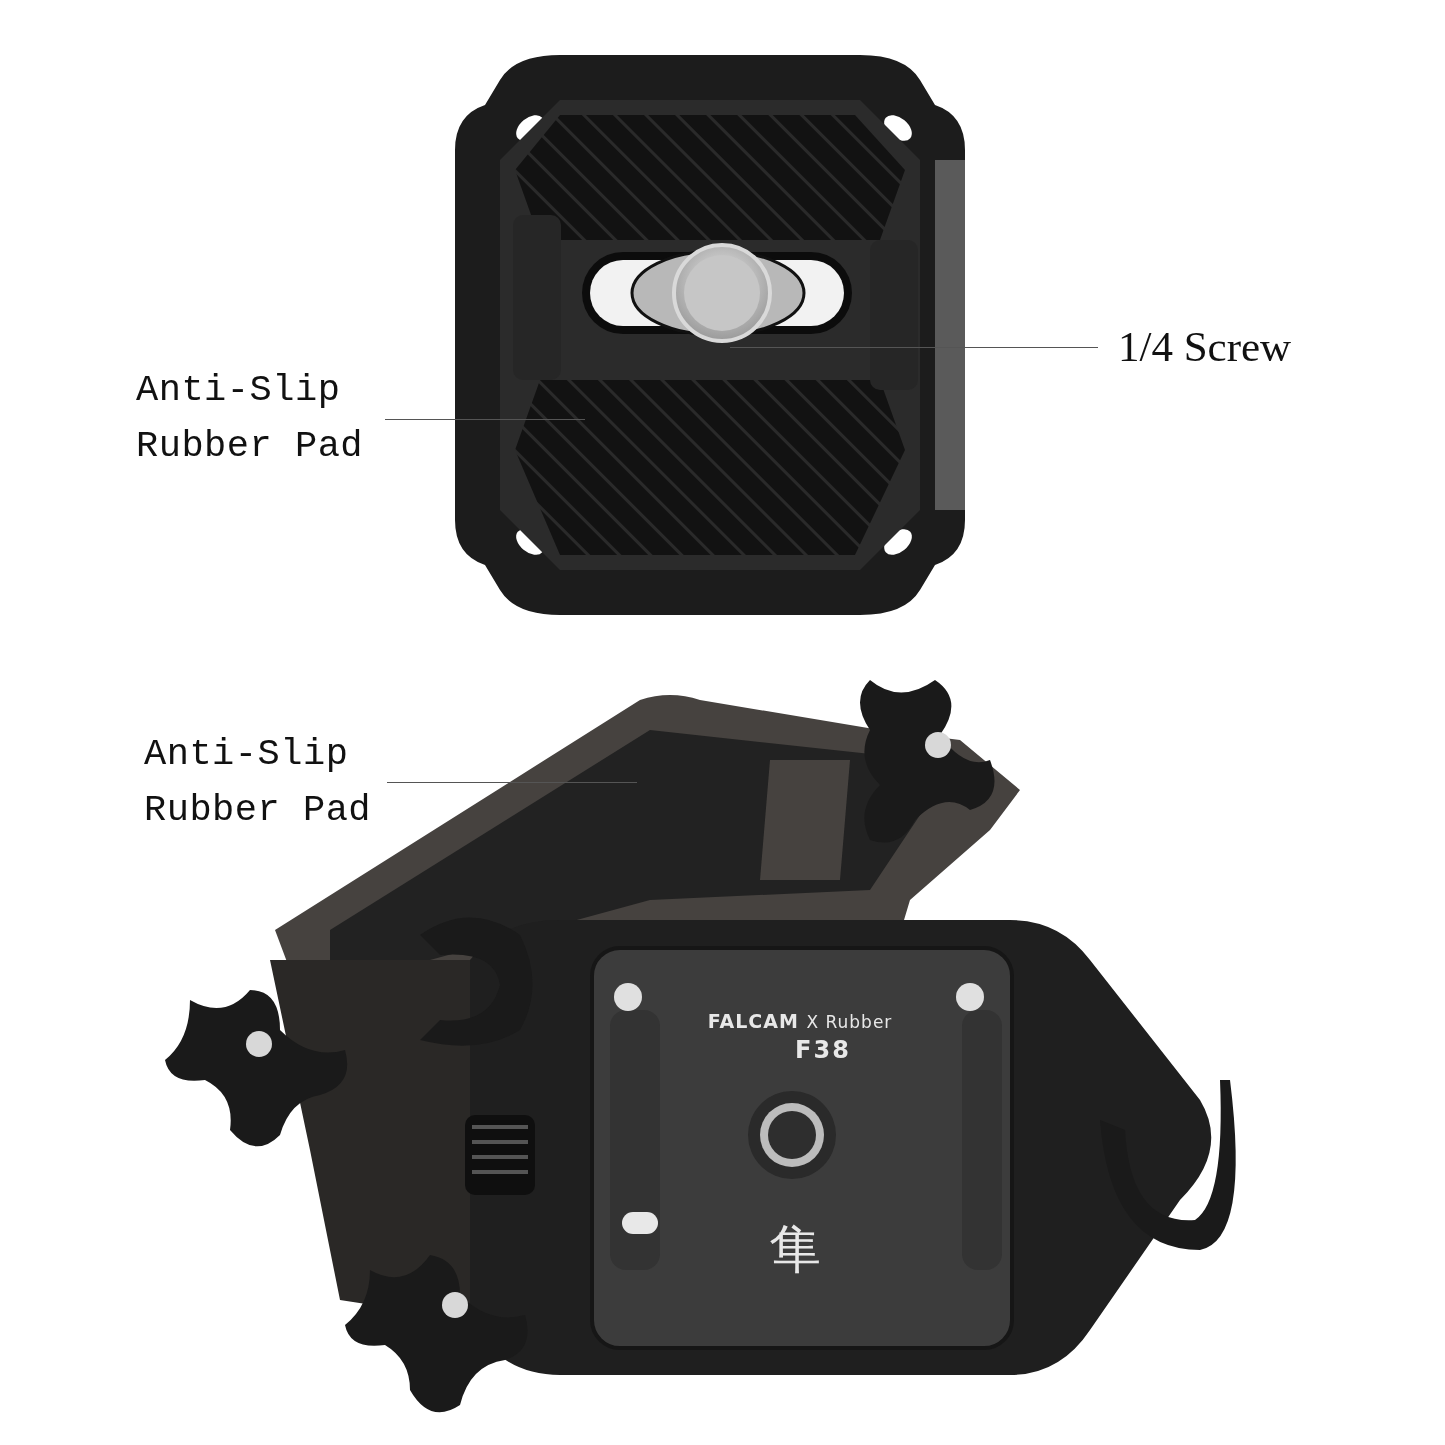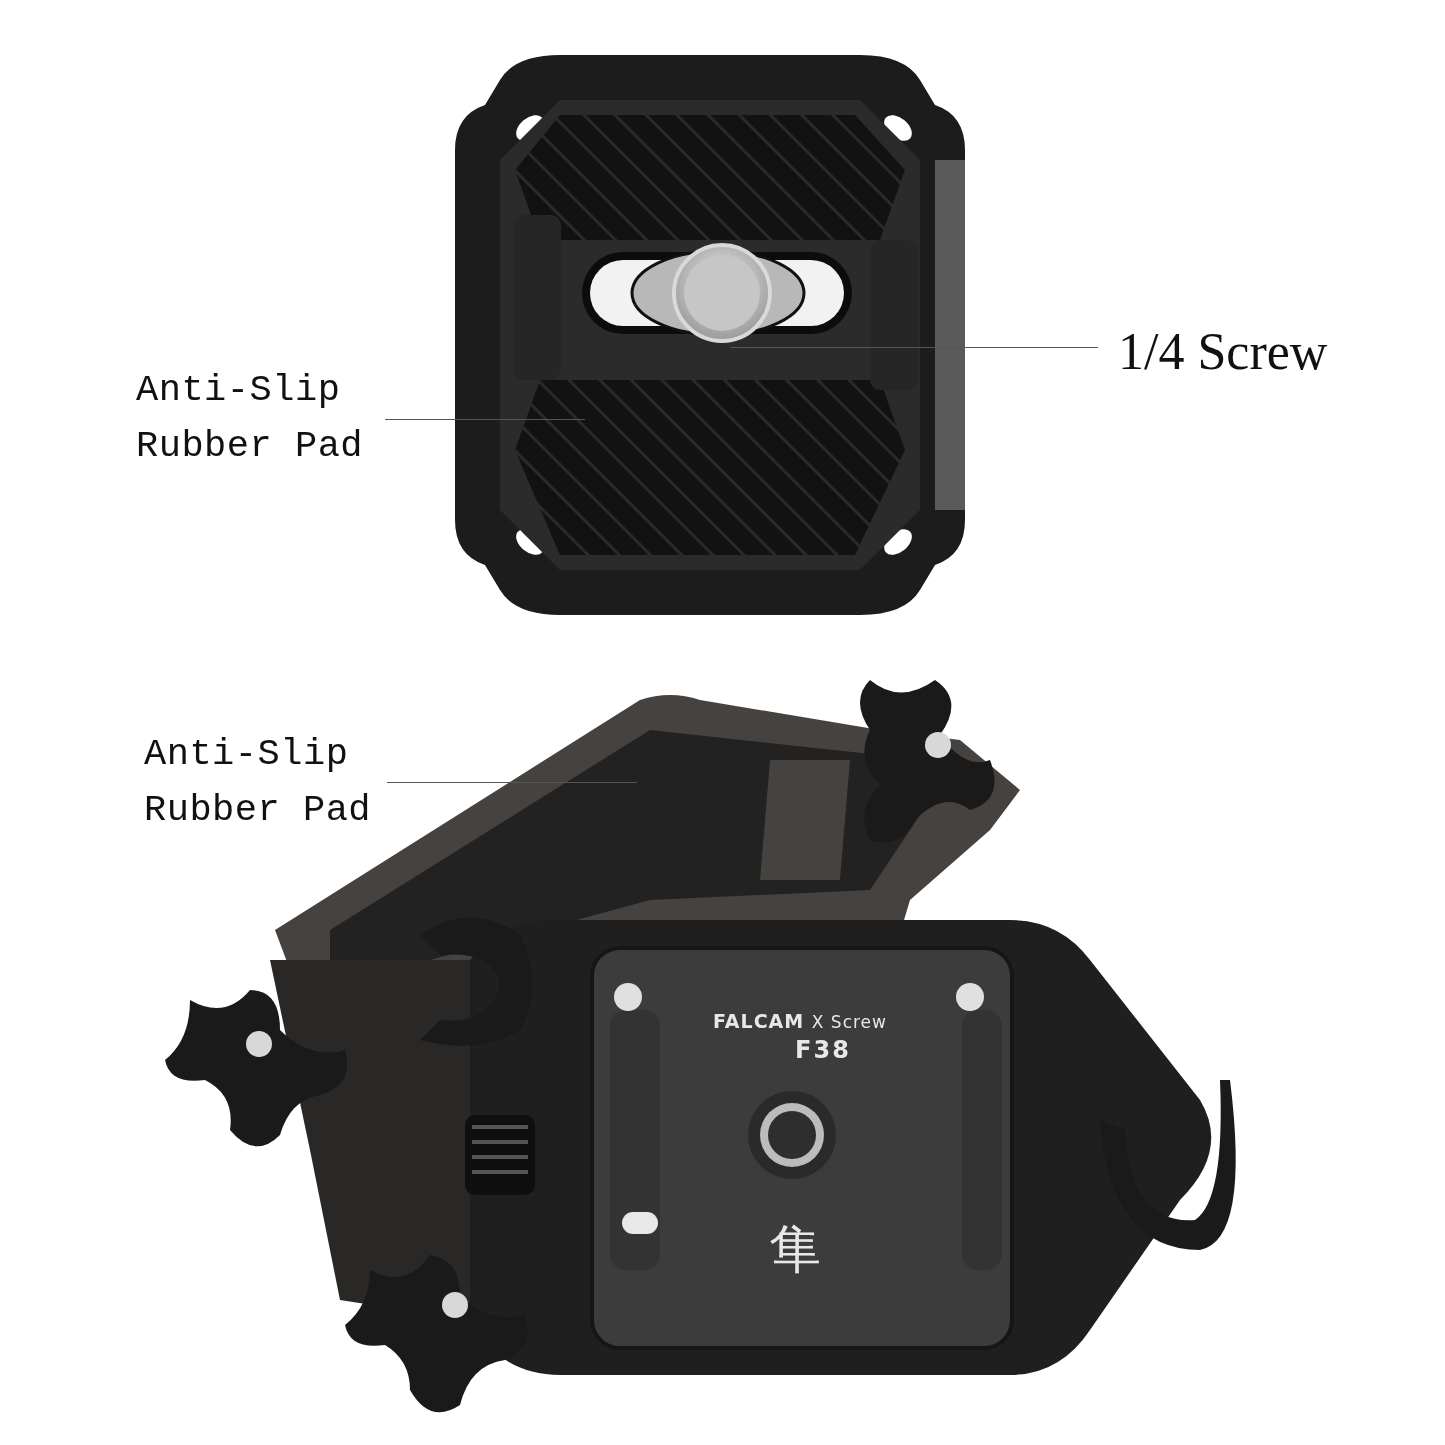--- a/index.html
+++ b/index.html
@@ -1,20 +1,20 @@
 <!DOCTYPE html>
 <html><head>
 <meta charset="utf-8">
 <style>
   html,body{margin:0;padding:0;background:#ffffff;}
   body{width:1445px;height:1445px;position:relative;overflow:hidden;font-family:"Liberation Serif","DejaVu Serif",serif;}
   .label{position:absolute;color:#111;font-family:Liberation Mono, monospace;}
   .label .line1,.label .line2{display:block;font-size:37px;line-height:56px;letter-spacing:0.5px;}
   .callout{position:absolute;height:1px;background:#555;}
-  .screw-label{position:absolute;font-size:52px;color:#111;font-family:"Liberation Serif","DejaVu Serif",serif;}
+  .screw-label{position:absolute;font-size:43px;color:#111;font-family:"Liberation Serif","DejaVu Serif",serif;}
   svg{position:absolute;left:0;top:0;}
   .brand{position:absolute;color:#e8e8e8;font-family:"DejaVu Sans","Liberation Sans",sans-serif;font-weight:bold;text-align:center;}
 </style>
 </head>
 <body>
 
 <svg width="1445" height="1445" viewBox="0 0 1445 1445">
 
   <path d="M560,55 L860,55 Q905,55 920,80 L935,105 Q965,115 965,150 L965,520 Q965,555 935,565 L920,590 Q905,615 860,615 L560,615 Q515,615 500,590 L485,565 Q455,555 455,520 L455,150 Q455,115 485,105 L500,80 Q515,55 560,55 Z" fill="#1c1c1c"></path>
 
@@ -107,21 +107,21 @@
     <circle cx="259" cy="1044" r="13" fill="#d8d8d8"></circle>
   </g>
   <g fill="#1a1a1a">
     <path d="M370,1270 Q405,1290 430,1255 Q460,1260 460,1295 Q490,1325 525,1315 Q535,1350 505,1360 Q470,1365 460,1405 Q430,1425 410,1390 Q410,1360 385,1345 Q350,1350 345,1325 Q370,1305 370,1270 Z"></path>
     <circle cx="455" cy="1305" r="13" fill="#d8d8d8"></circle>
   </g>
 </svg>
 
 <div class="brand" style="left:690px;top:1010px;width:220px;font-size:19px;letter-spacing:1px;">
   <span>FALCAM</span>
-  <span style="font-weight:normal;font-size:17px;">X Screw</span>
+  <span style="font-weight:normal;font-size:17px;">X Rubber</span>
 </div>
 <div class="brand" style="left:768px;top:1036px;width:110px;font-size:24px;letter-spacing:2px;">F38</div>
 <div class="brand" style="left:765px;top:1215px;width:60px;font-size:52px;font-family:'DejaVu Sans',sans-serif;font-weight:normal;">隼</div>
 
 <div class="label" style="left:144px;top:726px;">
   <span class="line1">Anti-Slip</span>
   <span class="line2">Rubber Pad</span>
 </div>
 <div class="callout" style="left:387px;top:782px;width:250px;"></div>
 

